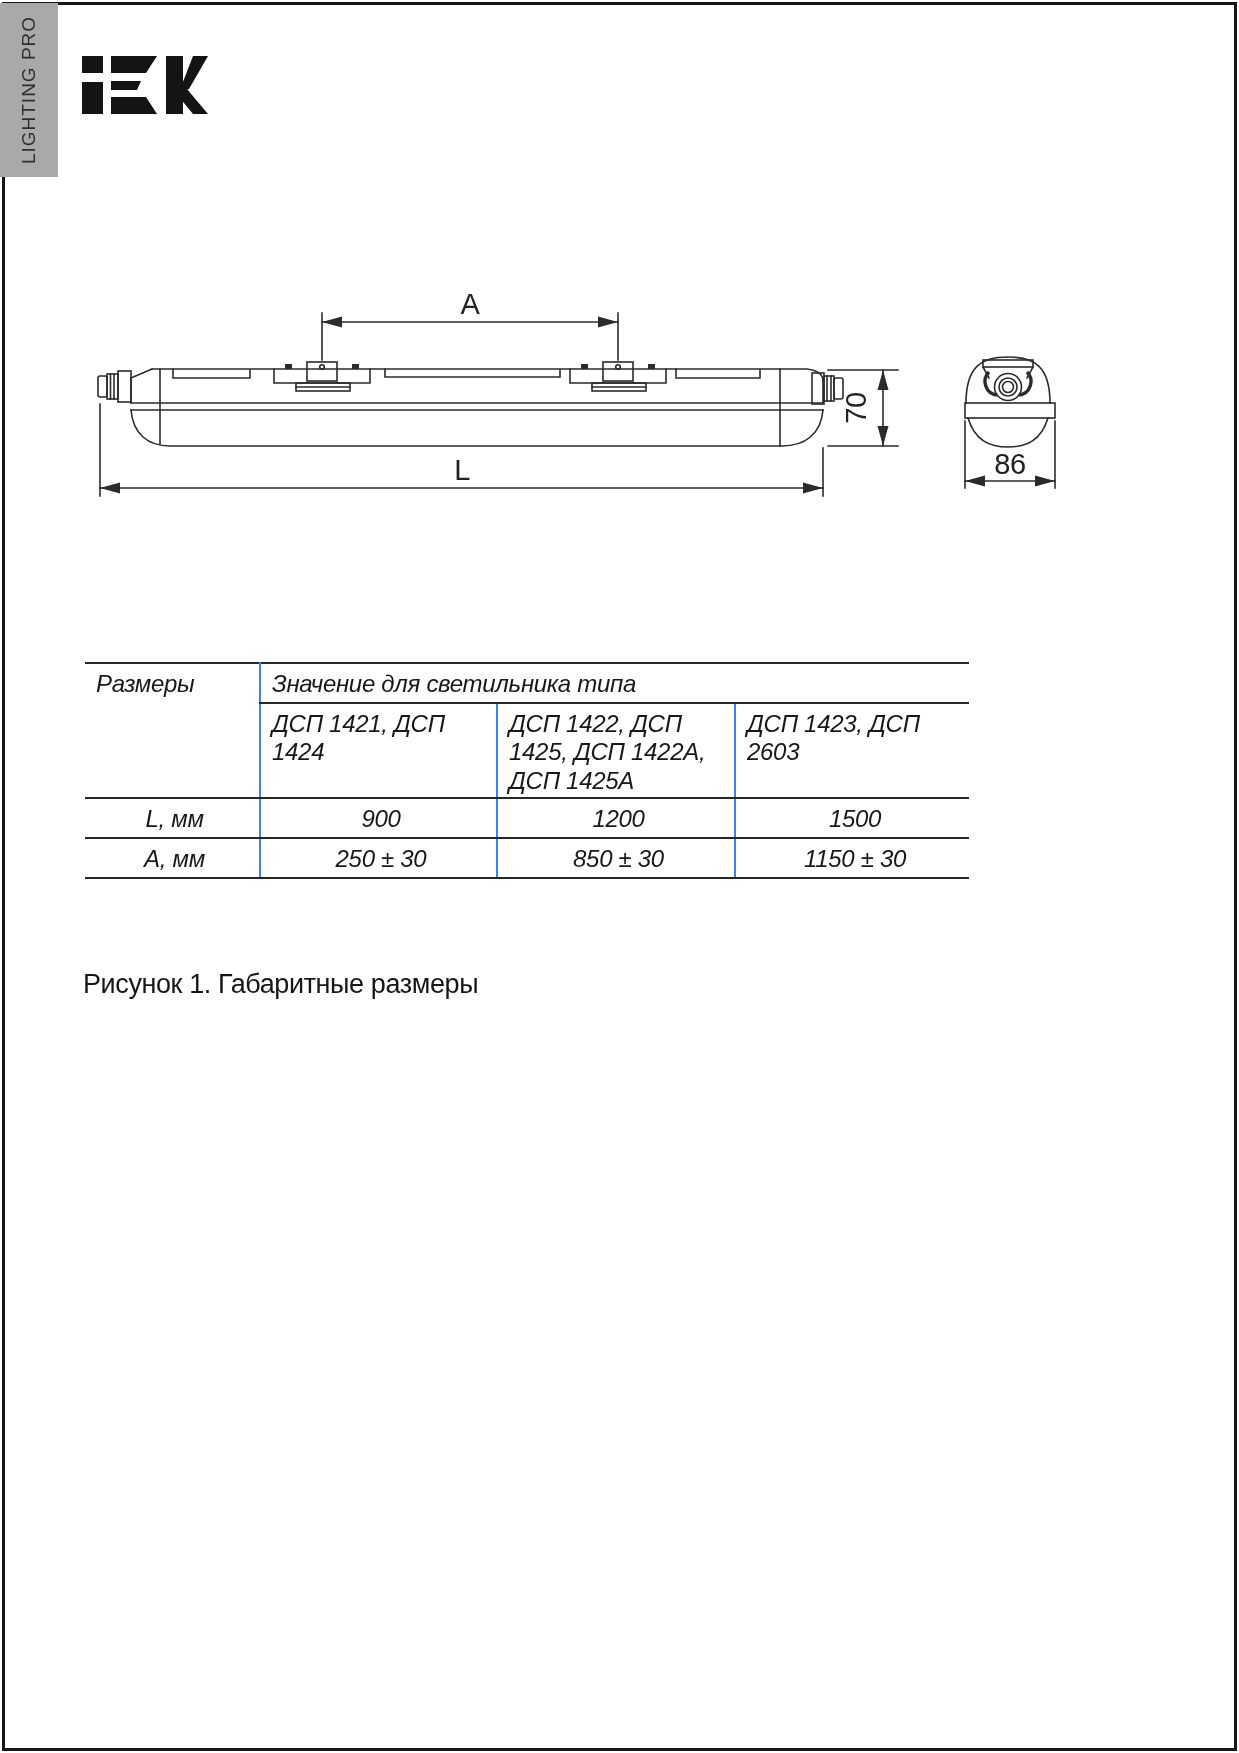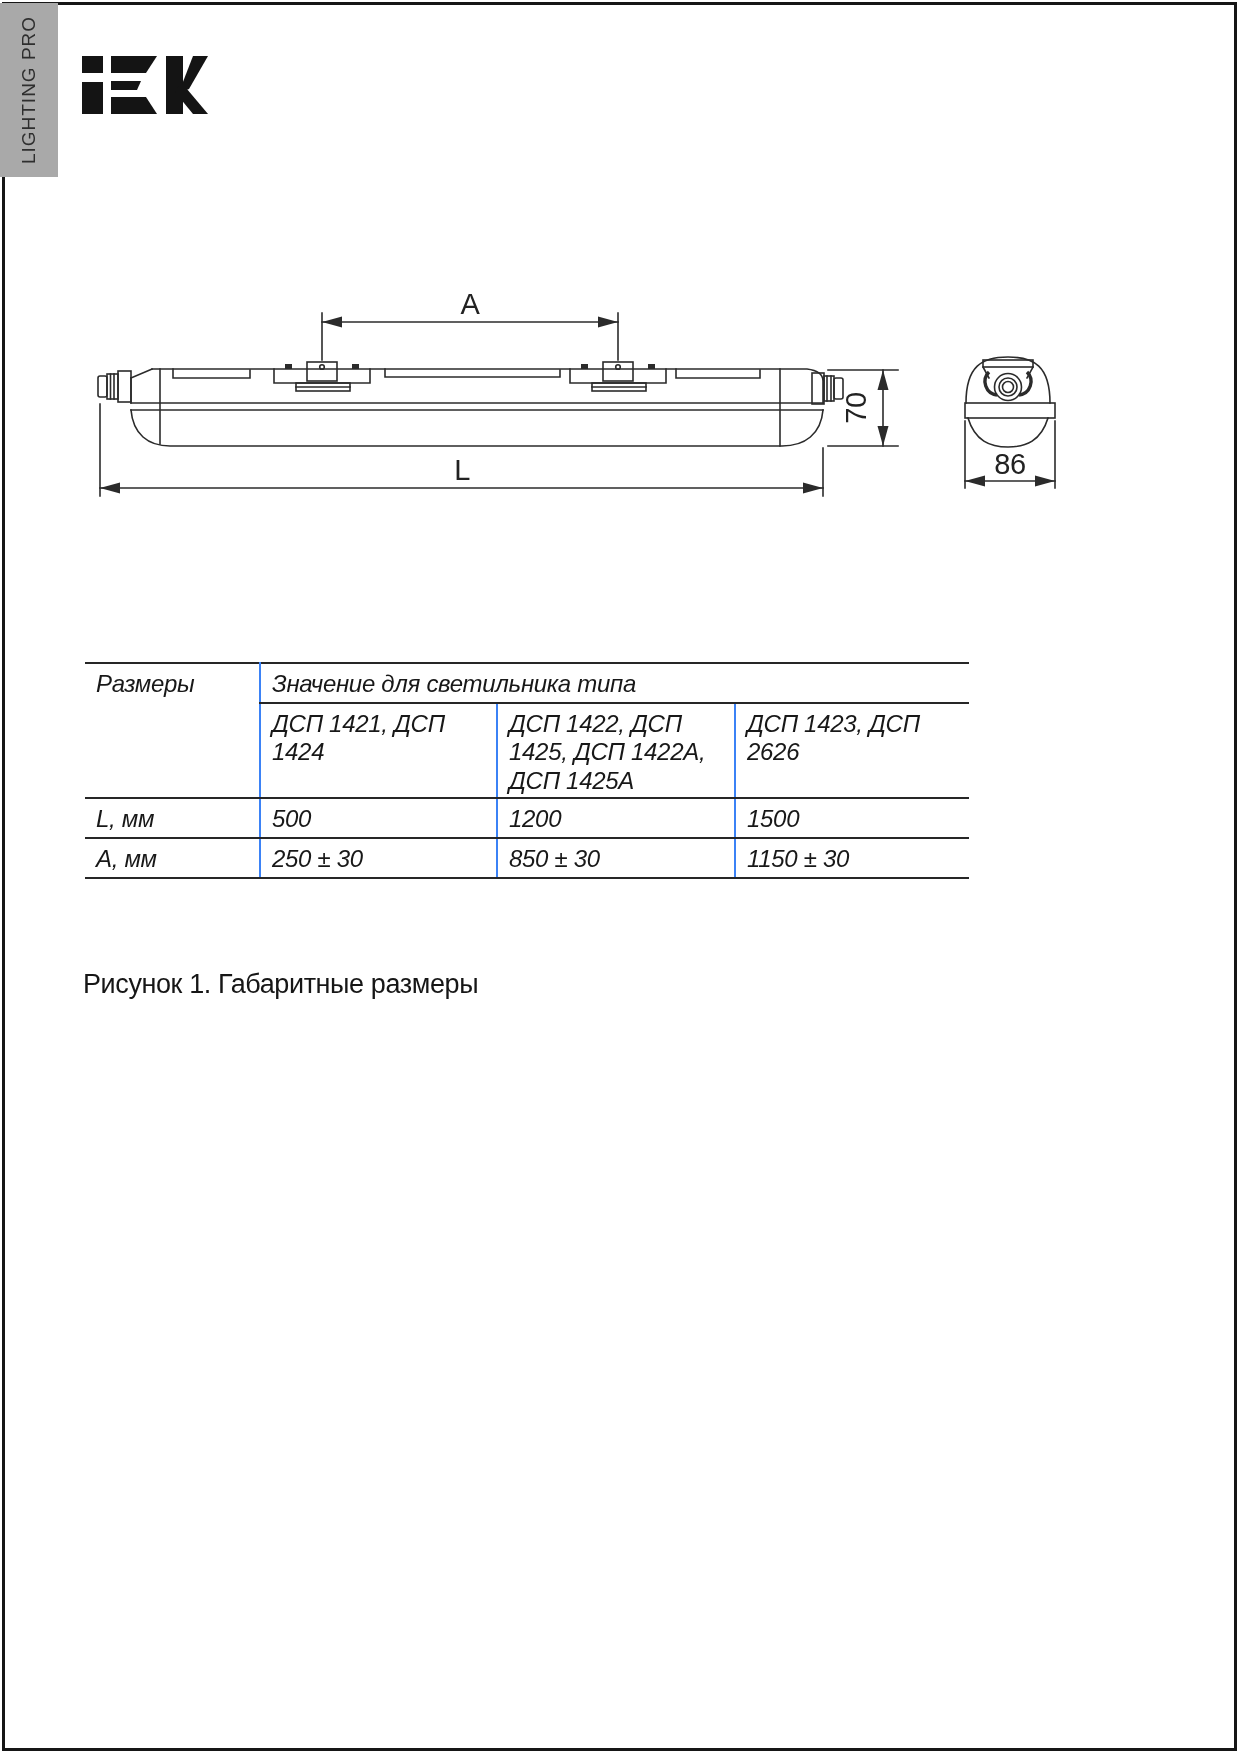--- a/index.html
+++ b/index.html
@@ -30,21 +30,21 @@
     font-size:24px;line-height:1.18;color:#181818;letter-spacing:-0.3px;
   }
   .dim-table td{
     padding:6px 6px 2px 11px;vertical-align:top;
     border-bottom:2px solid #262626;
   }
   .dim-table td.vline{border-left:2px solid #3b82f6;}
   .dim-table{border-top:2px solid #262626;font-style:italic;}
   .h1row td{height:30px;}
   .h2row td{height:56px;}
-  .datarow td{height:30px;}
+  .datarow td{height:30px;text-align:center;}
   
   .caption{position:absolute;left:83px;top:969px;font-size:27px;color:#161616;letter-spacing:-0.4px;}
 </style>
 </head>
 <body>
 
 <div class="page-border"></div>
 
 <div class="banner">
   <span class="vtext">LIGHTING PRO</span>
@@ -185,25 +185,25 @@
       <col style="width:234px">
   </colgroup>
   <tbody>
       <tr class="h1row">
     <td rowspan="2">Размеры</td>
     <td class="vline" colspan="3">Значение для светильника типа</td>
   </tr>
   <tr class="h2row">
     <td class="vline">ДСП 1421, ДСП 1424</td>
     <td class="vline">ДСП 1422, ДСП 1425, ДСП 1422А, ДСП 1425А</td>
-    <td class="vline">ДСП 1423, ДСП 2626</td>
+    <td class="vline">ДСП 1423, ДСП 2603</td>
   </tr>
   <tr class="datarow">
     <td>L, мм</td>
-    <td class="vline">500</td>
+    <td class="vline">900</td>
     <td class="vline">1200</td>
     <td class="vline">1500</td>
   </tr>
   <tr class="datarow">
     <td>А, мм</td>
     <td class="vline">250 ± 30</td>
     <td class="vline">850 ± 30</td>
     <td class="vline">1150 ± 30</td>
   </tr>
 </tbody>

